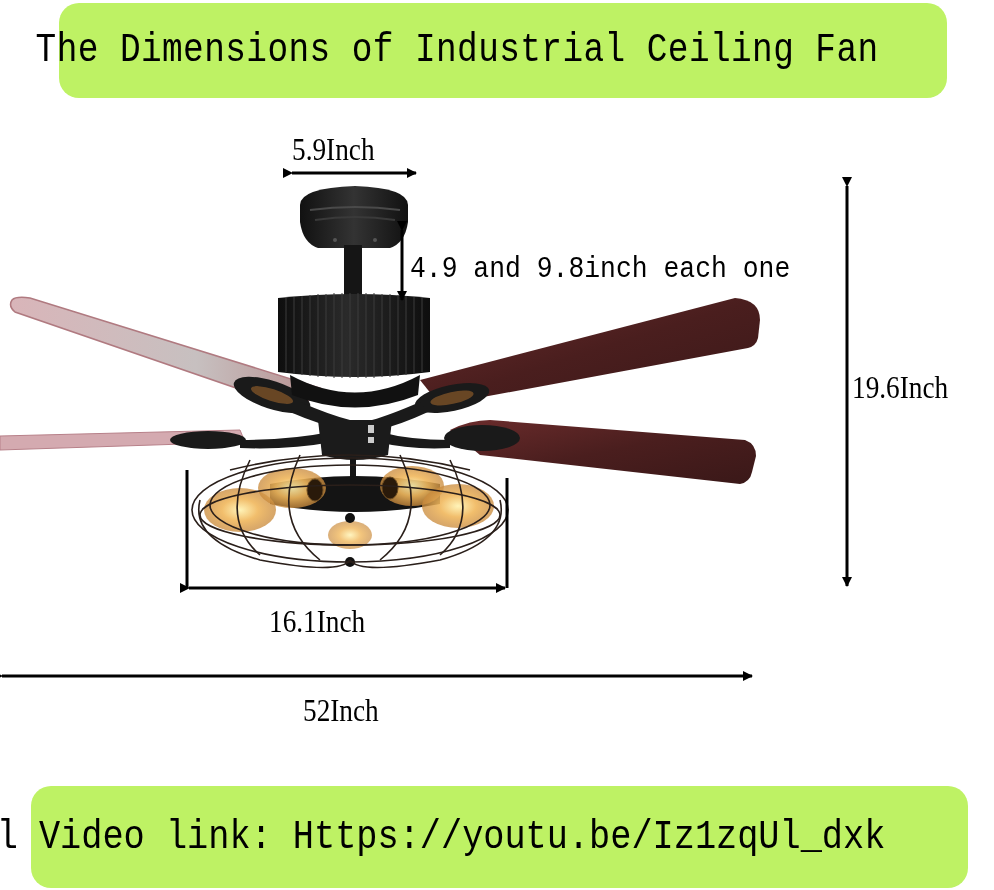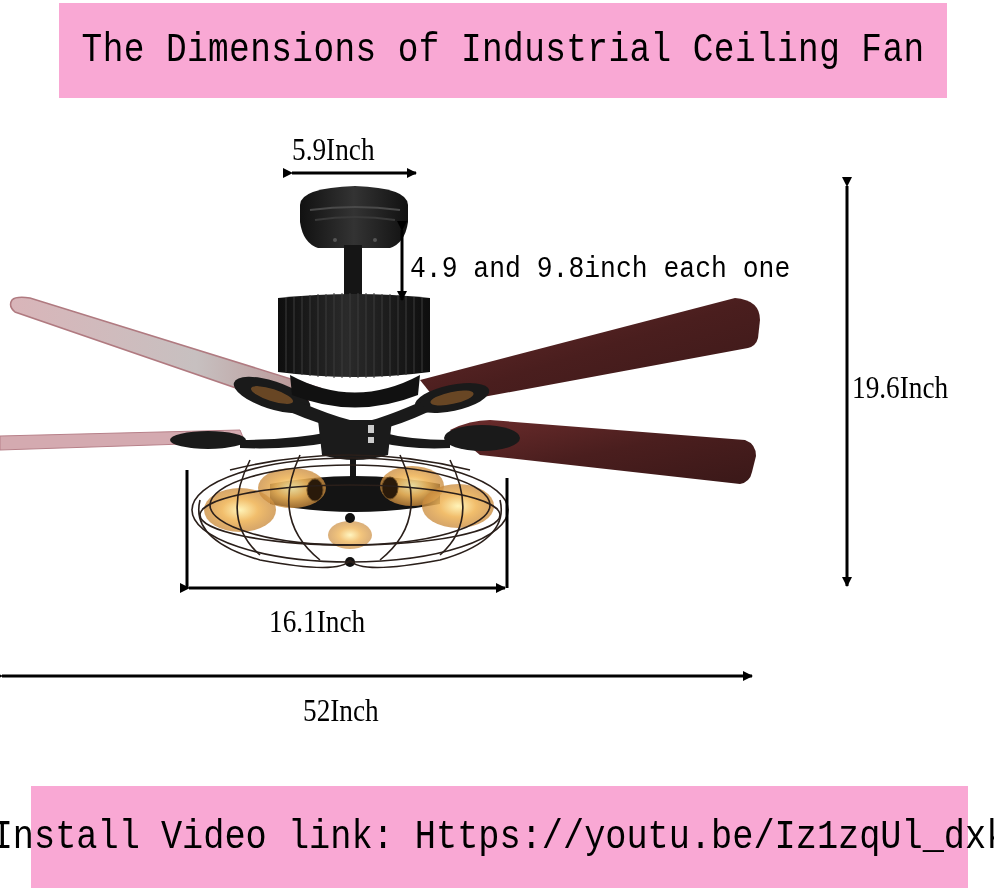--- a/index.html
+++ b/index.html
@@ -1,18 +1,18 @@
 <!DOCTYPE html>
 <html><head>
 <meta charset="utf-8">
 <style>
   html, body { margin: 0; padding: 0; background: #ffffff; }
   body { width: 994px; height: 890px; position: relative; overflow: hidden;
          font-family: "Liberation Serif", "DejaVu Serif", serif; color: #000; }
-  .banner { position: absolute; background: #f9a8d4; display: flex; align-items: center; justify-content: center; }
+  .banner { position: absolute; background: #bef264; display: flex; align-items: center; justify-content: flex-end; border-radius: 20px; }
   .banner-top { left: 59px; top: 3px; width: 888px; height: 95px; }
   .banner-bottom { left: 31px; top: 786px; width: 937px; height: 102px; }
   .banner span { font-family: "Liberation Mono", "DejaVu Sans Mono", monospace; color: #000; white-space: nowrap; }
   .title-text { font-size: 40px; letter-spacing: 0.5px; transform: scaleX(0.86); }
   .link-text { font-size: 41px; letter-spacing: 0px; transform: scaleX(0.86); }
   .dim-label { position: absolute; white-space: nowrap; font-family: "Liberation Serif", "DejaVu Serif", serif; font-size: 31px; line-height: 1; }
   .mono-label { font-family: "Liberation Mono", "DejaVu Sans Mono", monospace; font-size: 30px; }
   .narrow { transform: scaleX(0.88); transform-origin: left center; }
   svg.art { position: absolute; left: 0; top: 0; }
 </style>

